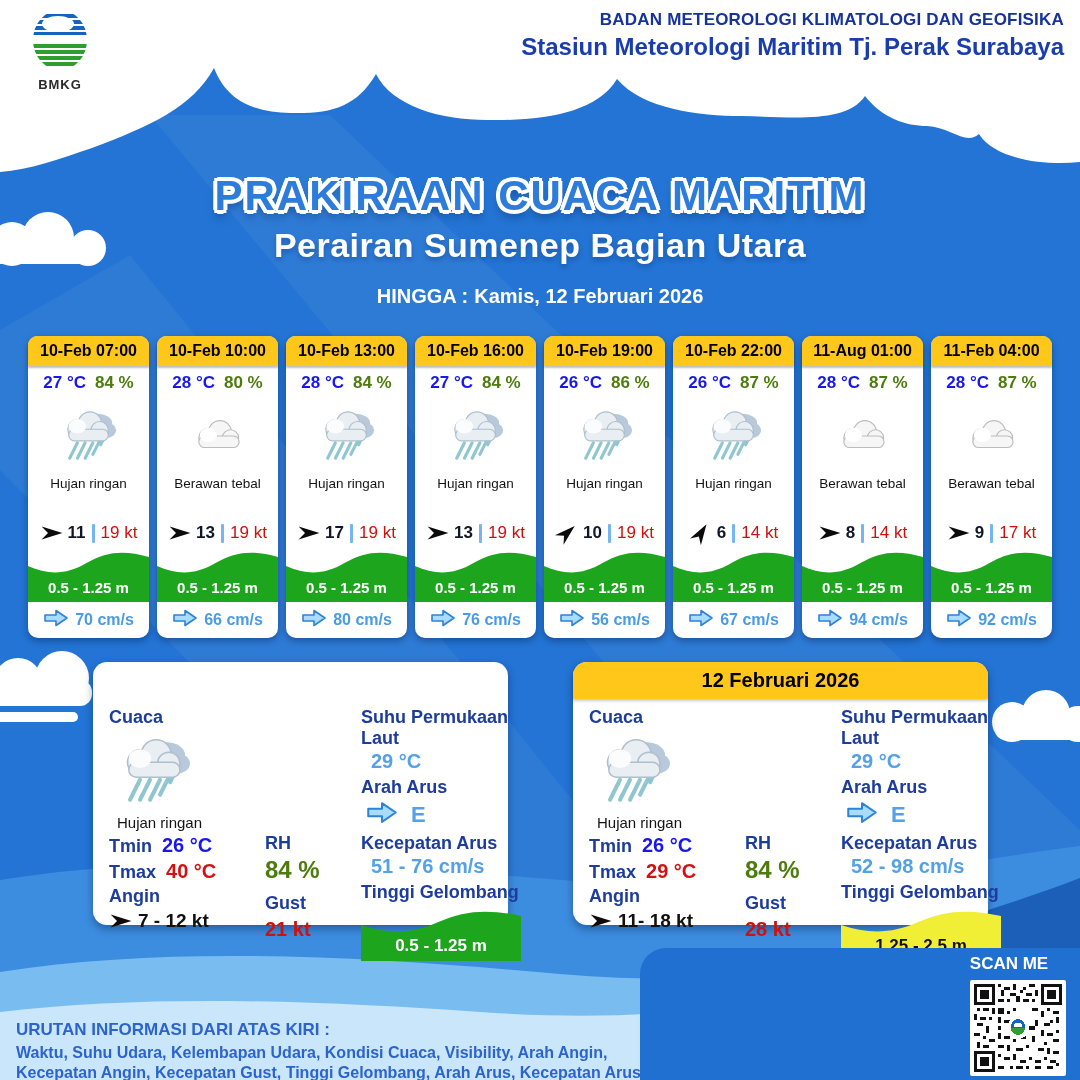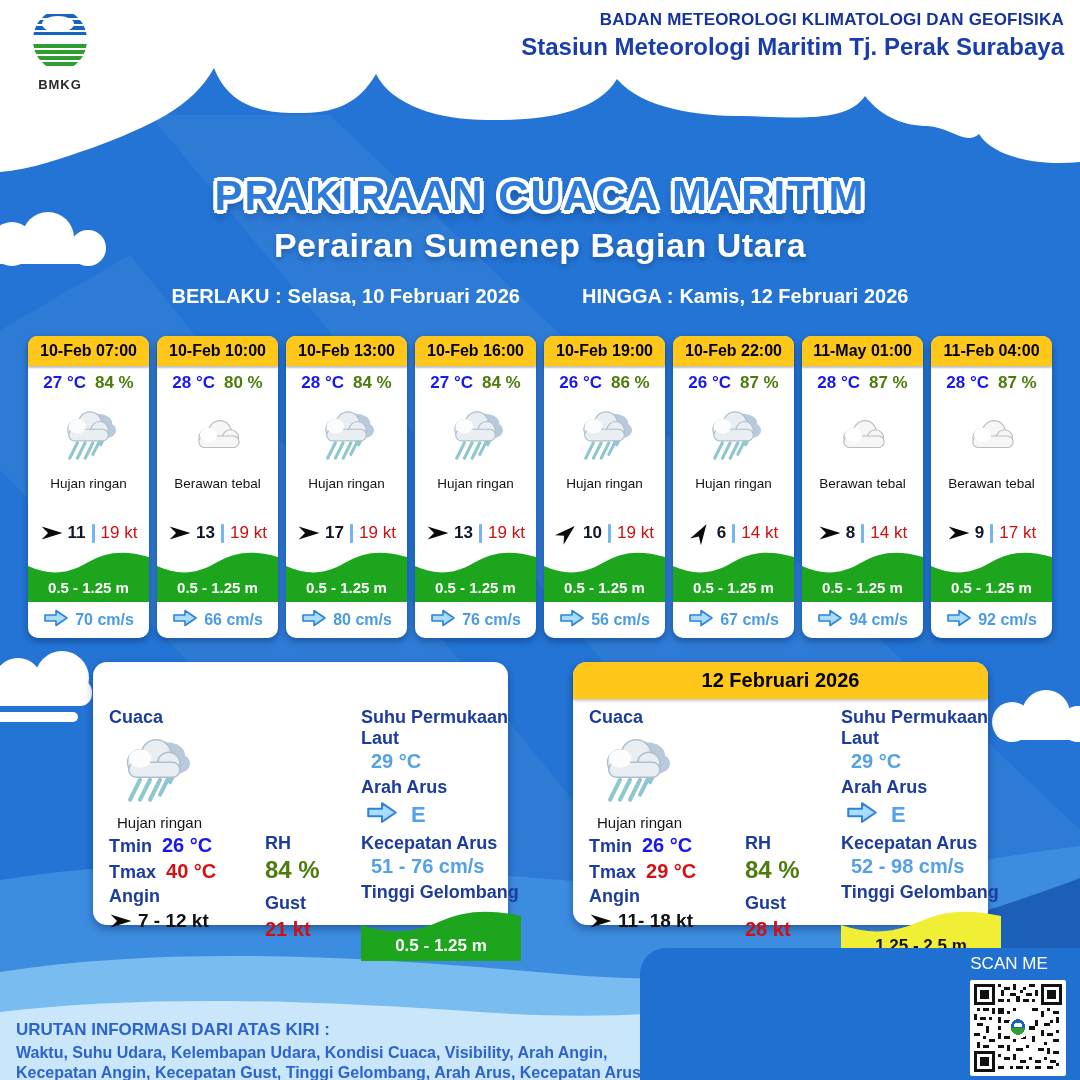--- a/index.html
+++ b/index.html
@@ -96,21 +96,21 @@
   .dwave.wave-yellow{color:#f0ee35;}
   .dwave.wave-yellow .dwavetxt{color:#111;}
 
   
   .footer-text{left:16px;top:1020px;width:650px;z-index:7;color:#2d63cc;}
   .footer-text .l1{font-weight:800;font-size:17px;margin-bottom:3px;}
   .footer-text .l2{font-weight:700;font-size:16px;line-height:20px;}
   .qr-panel{left:640px;top:948px;width:440px;height:132px;background:#2070d2;
     border-radius:26px 0 0 0;z-index:6;}
   .scanme{position:absolute;top:6px;right:16px;width:110px;text-align:center;
-    color:#fff;font-weight:400;font-size:17px;}
+    color:#fff;font-weight:700;font-size:17px;}
   .qrbox{position:absolute;top:32px;right:14px;width:96px;height:96px;background:#fff;
     border-radius:2px;display:flex;align-items:center;justify-content:center;}
 </style>
 </head>
 <body>
 
 <svg width="0" height="0" style="position:absolute" aria-hidden="true">
   <defs>
     <symbol id="sym-rain" viewBox="0 0 64 60">
       <ellipse cx="41" cy="17" rx="15" ry="10" fill="#b7c9da"></ellipse>
@@ -215,23 +215,20 @@
 
 <div class="abs agency">
   <div class="agency-line1">BADAN METEOROLOGI KLIMATOLOGI DAN GEOFISIKA</div>
   <div class="agency-line2">Stasiun Meteorologi Maritim Tj. Perak Surabaya</div>
 </div>
 
 <div class="abs main-title">PRAKIRAAN CUACA MARITIM</div>
 <div class="abs sub-title">Perairan Sumenep Bagian Utara</div>
 <div class="abs validity">
   <div>
-    <b>BERLAKU :</b><span>Selasa, 10 Februari 2026</span>
-  </div>
-  <div>
     <b>HINGGA :</b><span>Kamis, 12 Februari 2026</span>
   </div>
 </div>
 
 <div class="abs hrow">
 
   <div class="hcard">
     <div class="hhead">10-Feb 07:00</div>
     <div class="trow">
         <span class="temp">27 °C</span>
@@ -447,21 +444,21 @@
     </div>
     <div class="currow">
       <span><svg width="26" height="20">
             <use href="#sym-flow"></use>
           </svg></span>
       <span class="cur">67 cm/s</span>
     </div>
   </div>
 
   <div class="hcard">
-    <div class="hhead">11-May 01:00</div>
+    <div class="hhead">11-Aug 01:00</div>
     <div class="trow">
         <span class="temp">28 °C</span>
         <span class="hum">87 %</span>
       </div>
     <div class="wicon icon-cloud">
 
       <svg class="svg-cloud" width="62" height="46">
           <use href="#sym-cloud"></use>
         </svg>
     </div>

